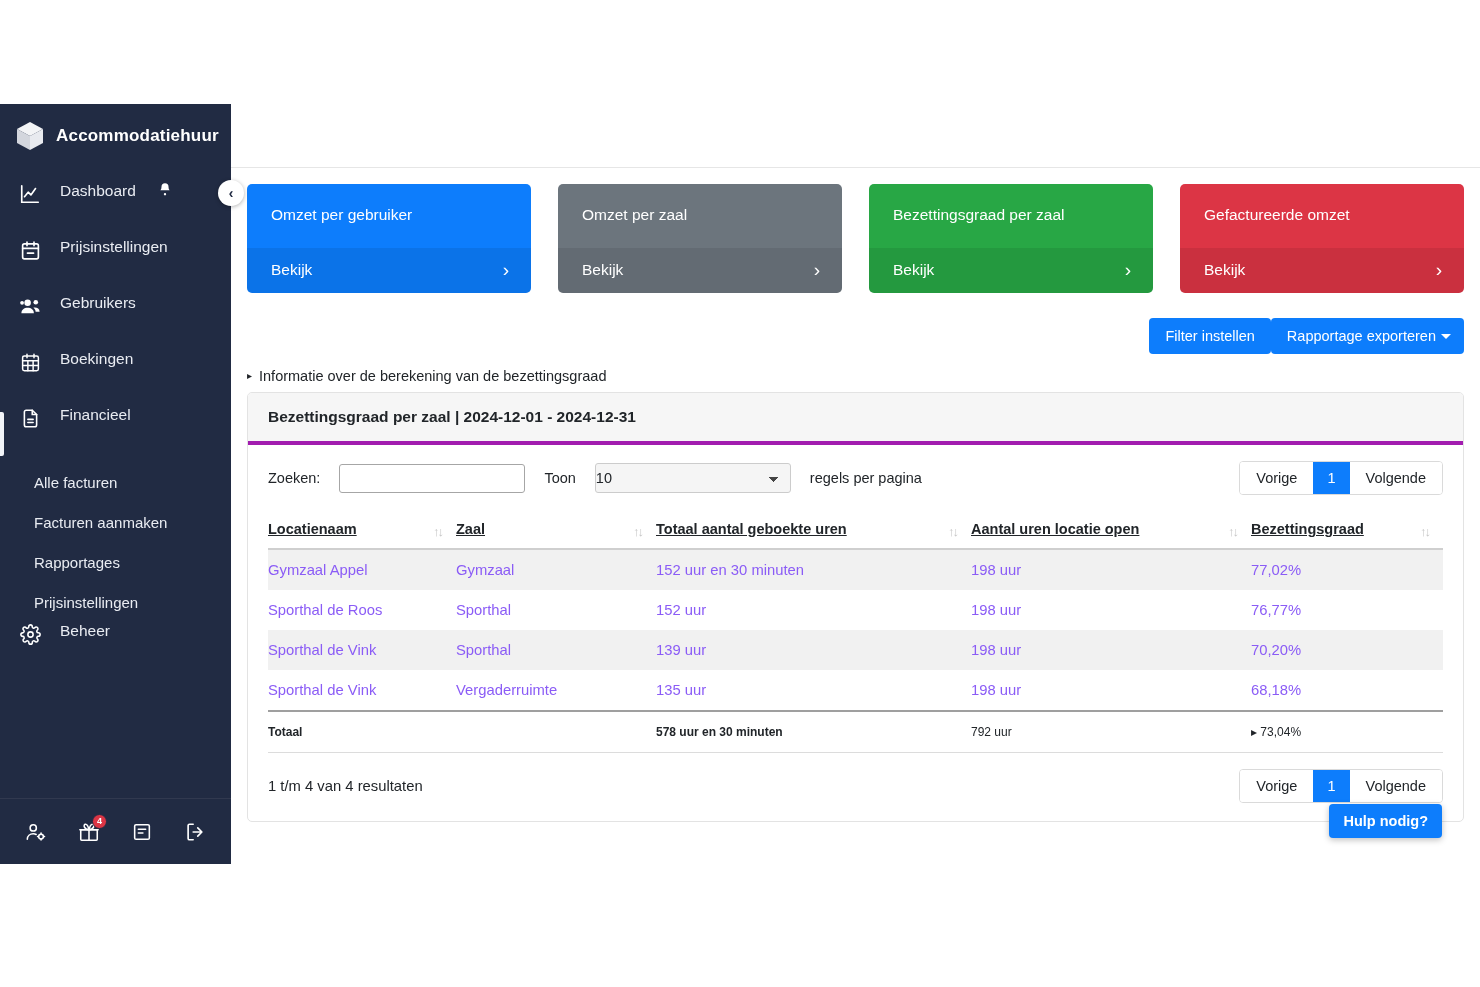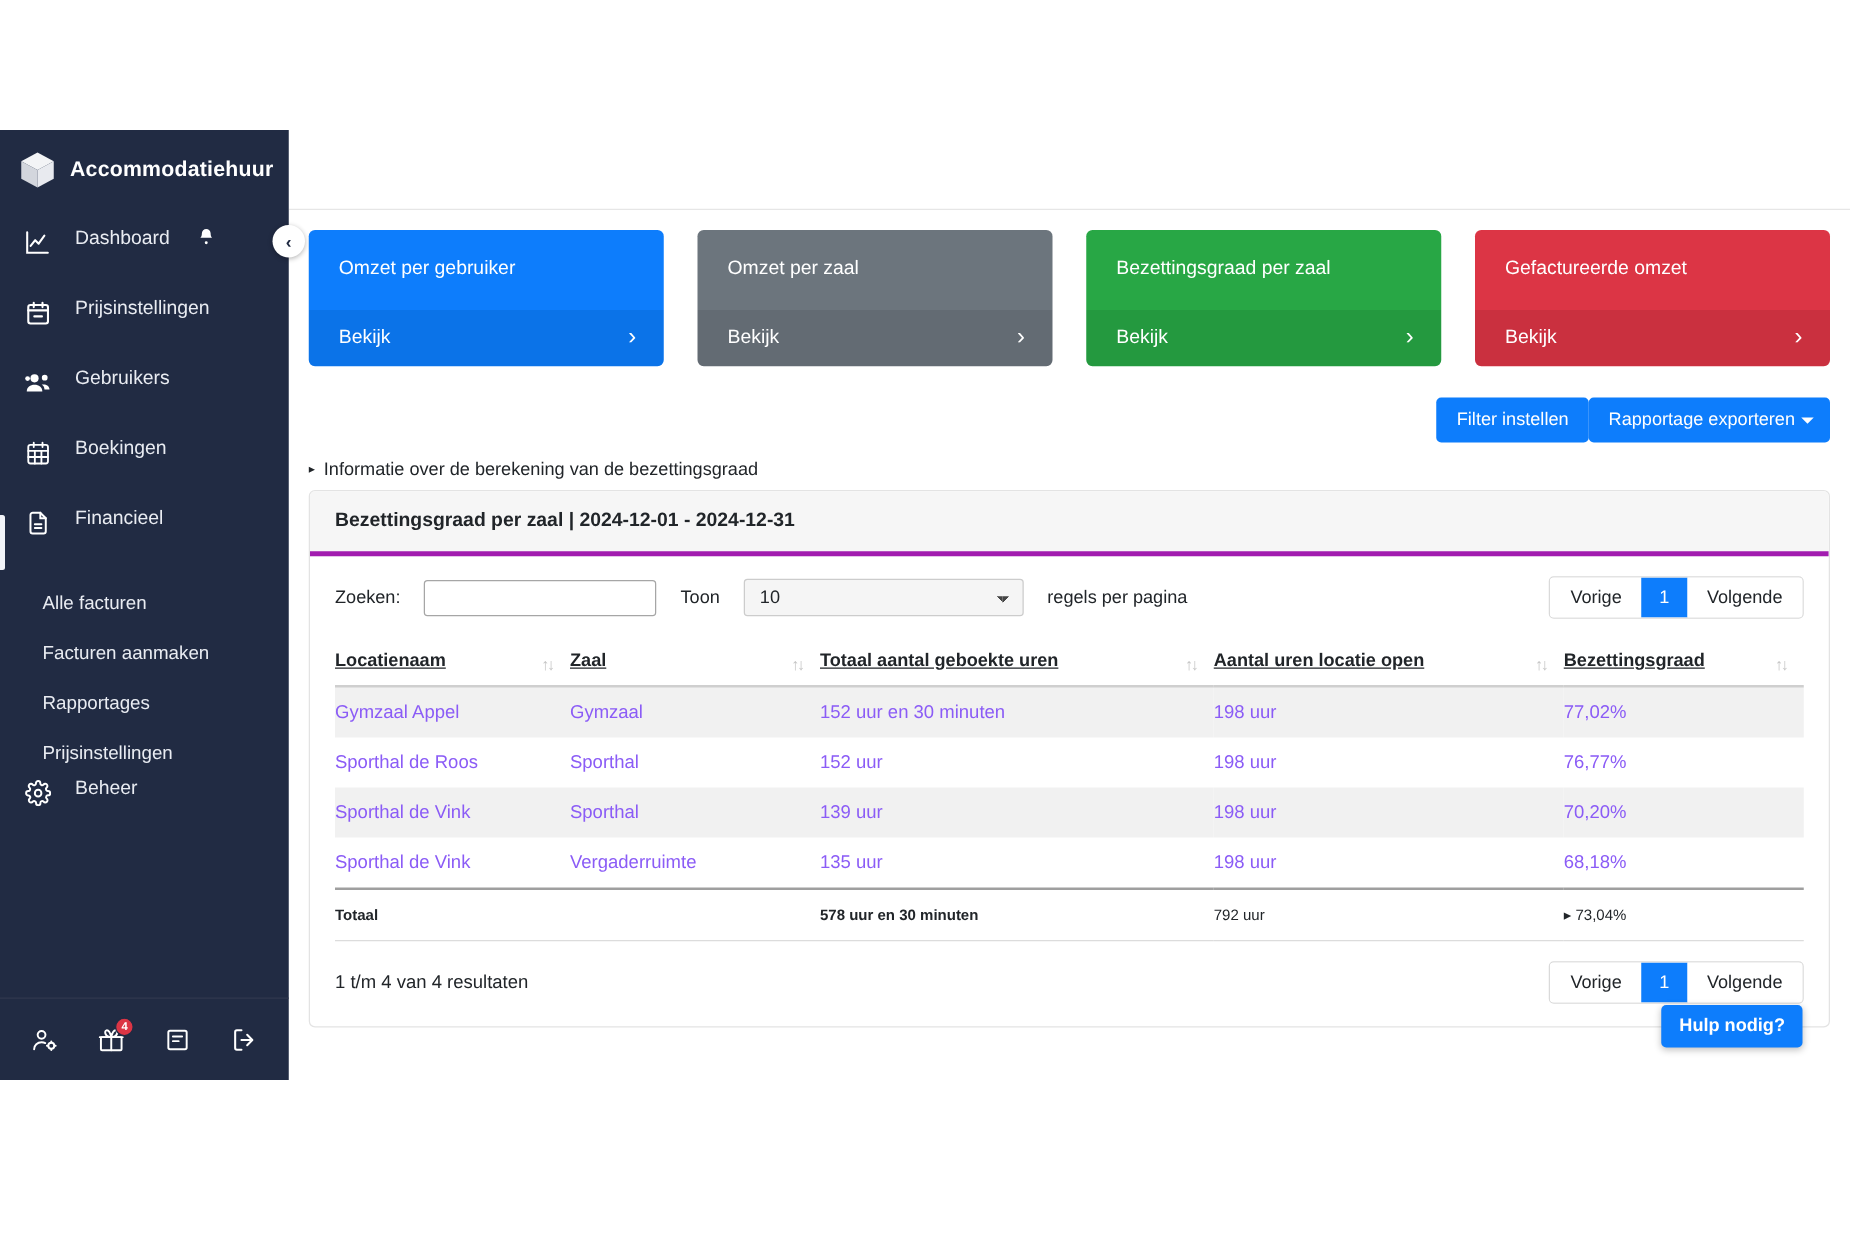--- a/index.html
+++ b/index.html
@@ -115,22 +115,22 @@
     padding: 15px 20px; font-size: 15.5px; font-weight: bold; color: #212529;
   }
   .panel-body { padding: 16px 20px 0 20px; }
   .table-controls { display: flex; align-items: center; justify-content: space-between; }
   .tc-left { display: flex; align-items: center; gap: 19px; font-size: 14.5px; color: #212529; }
   .search-box {
     width: 186px; height: 29px; border: 1px solid #a6a6a6; border-radius: 3px;
     background: #fff; padding: 0 6px; font-size: 14px; font-family: inherit;
   }
   .sel-rows {
-    width: 224px; height: 30px; border: 1px solid #ccc; border-radius: 3px;
-    background: #f5f5f5; padding: 0 12px; font-size: 14.5px; font-family: inherit;
+    width: 196px; height: 30px; border: 1px solid #ccc; border-radius: 3px;
+    background: #f5f5f5; padding: 0 0; font-size: 14.5px; font-family: inherit;
     color: #212529; appearance: none; cursor: pointer;
     background-image: linear-gradient(45deg, transparent 50%, #444 50%), linear-gradient(135deg, #444 50%, transparent 50%);
     background-position: calc(100% - 16px) 13px, calc(100% - 11px) 13px;
     background-size: 5px 5px, 5px 5px; background-repeat: no-repeat;
   }
   .pager { display: flex; border: 1px solid #dadada; border-radius: 4px; overflow: hidden; }
   .pager > div {
     padding: 8px 16px; font-size: 14.5px; color: #212529; background: #fff; cursor: pointer;
   }
   .pager .pg-num { background: #0d7dfc; color: #fff; padding: 8px 14px; }

